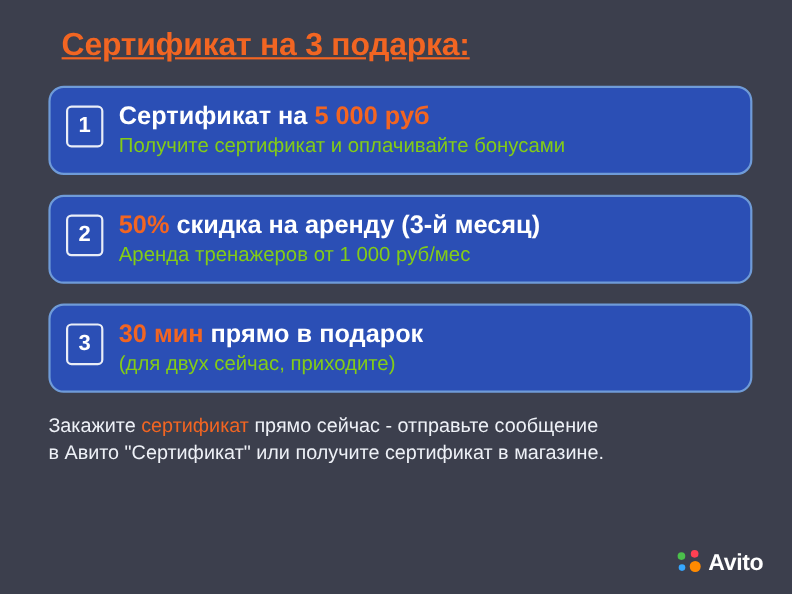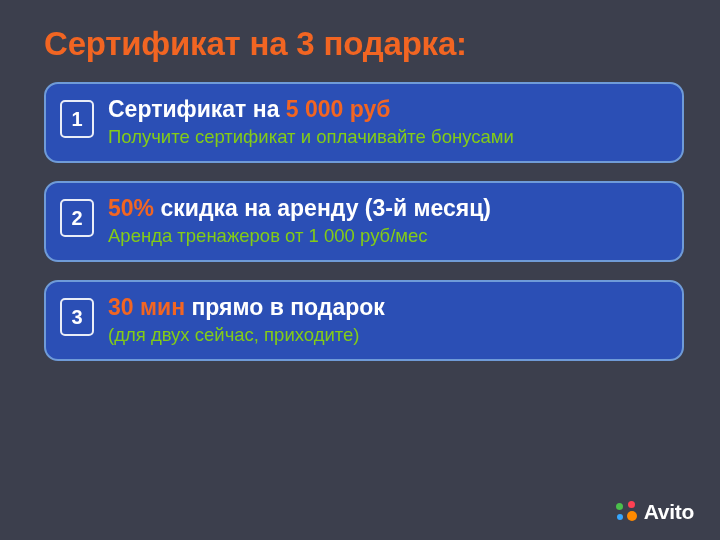--- a/index.html
+++ b/index.html
@@ -16,25 +16,26 @@
   }
   .page {
     width: 720px;
     height: 540px;
     position: relative;
     box-sizing: border-box;
     padding: 26px 38px 0 44px;
   }
   .headline {
     color: #f26522;
-    font-size: 33px;
+    font-size: 29px;
     font-weight: bold;
     letter-spacing: -0.2px;
-    margin: 0 0 20px 0;
+    margin: 0 0 20px 12px;
     line-height: 1.1;
+    text-decoration: underline;
   }
   .card {
     background: #2b4fb5;
     border: 2px solid #6f9bd8;
     border-radius: 14px;
     box-sizing: border-box;
     display: flex;
     align-items: flex-start;
     padding: 12px 16px 13px 14px;
     margin-bottom: 18px;
@@ -87,21 +88,21 @@
     white-space: nowrap;
   }
   .footer-note .accent {
     color: #f26522;
   }
   .avito {
     position: absolute;
     right: 26px;
     bottom: 16px;
     display: flex;
-    align-items: center;
+    align-items: flex-start;
     gap: 6px;
   }
   .avito-mark {
     position: relative;
     width: 22px;
     height: 22px;
   }
   .avito-mark i {
     position: absolute;
     border-radius: 50%;
@@ -142,20 +143,24 @@
   </div>
 
   <div class="card card-3">
     <div class="num-box">3</div>
     <div class="card-text">
       <div class="card-title"><span></span><span class="accent">30 мин</span><span> прямо в подарок</span></div>
       <div class="card-sub">(для двух сейчас, приходите)</div>
     </div>
   </div>
 
+  <div class="footer-note">
+    <div><span>Закажите </span><span class="accent">сертификат</span><span> прямо сейчас - отправьте сообщение</span></div>
+    <div>в Авито "Сертификат" или получите сертификат в магазине.</div>
+  </div>
 
   <div class="avito">
     <span class="avito-mark">
       <i class="dot-green"></i>
       <i class="dot-red"></i>
       <i class="dot-blue"></i>
       <i class="dot-orange"></i>
     </span>
     <span class="avito-text">Avito</span>
   </div>

